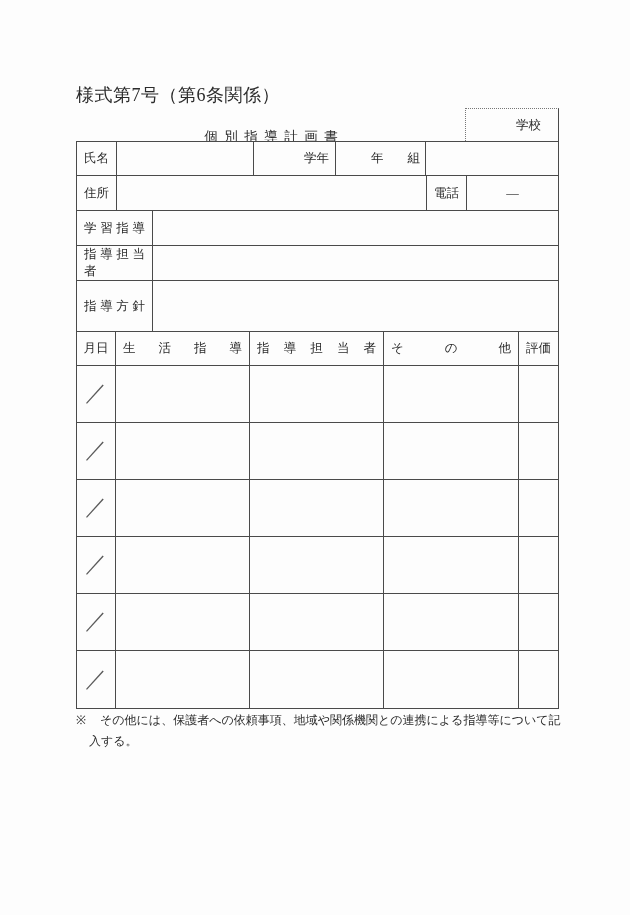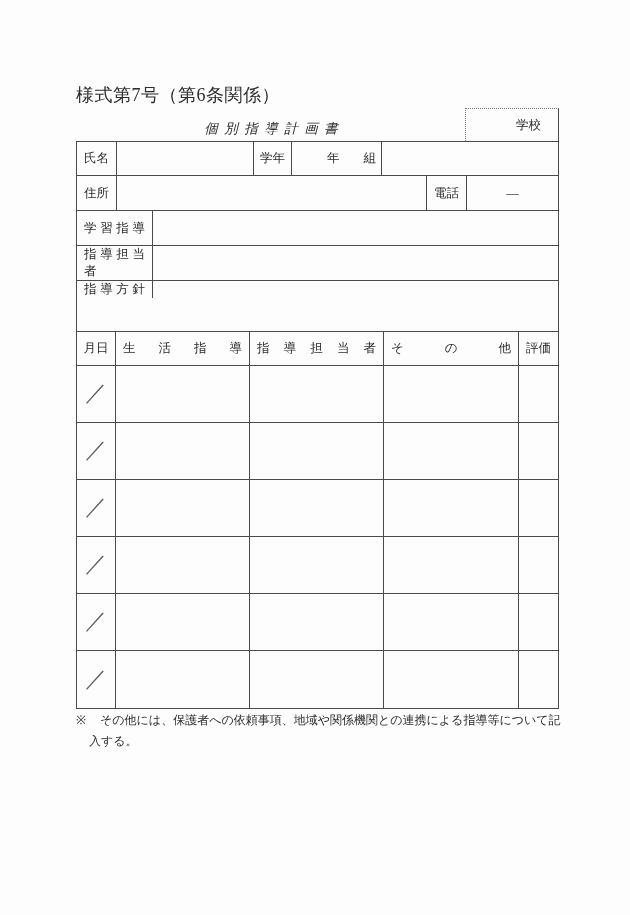--- a/index.html
+++ b/index.html
@@ -9,23 +9,23 @@
     background:#fdfdfd;
     font-family:"Liberation Serif","DejaVu Serif",serif;
     color:#2b2b2b;
     overflow:hidden;
   }
   .form-code {
     position:absolute; left:76px; top:83px;
     font-size:18px; letter-spacing:0.5px; white-space:nowrap;
   }
   .doc-title {
-    position:absolute; left:76px; top:120px; width:390px;
+    position:absolute; left:76px; top:128px; width:390px;
     text-align:center; font-size:13.5px;
-    letter-spacing:6.5px; text-indent:6.5px; white-space:nowrap;font-style:italic;
+    letter-spacing:6.5px; text-indent:6.5px; white-space:nowrap;
   }
   .school-box {
     position:absolute; left:465px; top:108px; width:94px; height:33px;
     box-sizing:border-box;
     border-top:1px dotted #777;
     border-left:1px dotted #777;
     border-right:1px solid #4a4a4a;
     display:flex; align-items:center; justify-content:flex-end;
     padding-right:17px; font-size:12.5px;
   }
@@ -52,24 +52,24 @@
     text-align:justify; text-align-last:justify;
     padding:0 7px; box-sizing:border-box;
   }
   .yearclass {
     justify-content:flex-end; gap:24px; padding-right:5px;
   }
   .mark {
     font-size:22px; color:#5a5a5a; line-height:1;
     transform:translateY(-1px);
   }
-  .w40{width:40px;} .w137{width:137px;} .w38{width:38px;} .w90{width:90px;}
+  .w40{width:40px;} .w137{width:137px;} .w38{width:38px;margin-left:44px;} .w90{width:90px;}
   .w85{width:85px;} .w310{width:310px;} .w76{width:76px;}
   .w39{width:39px;} .w134{width:134px;} .w135{width:135px;}
-  .h34{height:34px;} .h35{height:35px;} .h51{height:51px;flex-direction:column;} .h57{height:57px;}
+  .h34{height:34px;} .h35{height:35px;} .h51{height:51px;} .h57{height:57px;}
   .note {
     position:absolute; left:76px; top:710px; width:492px;
     font-size:12px; line-height:21px;
   }
   .note-line1 { display:flex; }
   .note-marker { display:inline-block; width:24px; flex:0 0 24px; }
   .note-line2 { padding-left:13px; }
 </style>
 </head>
 <body>

